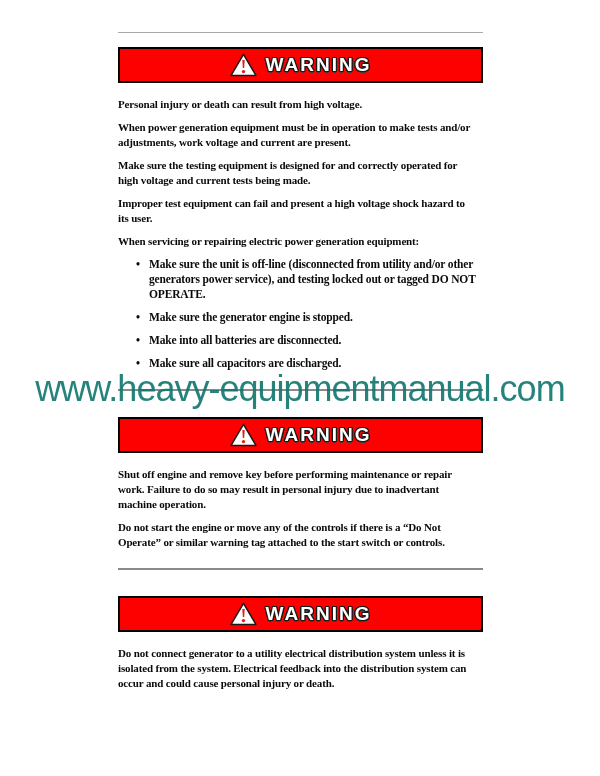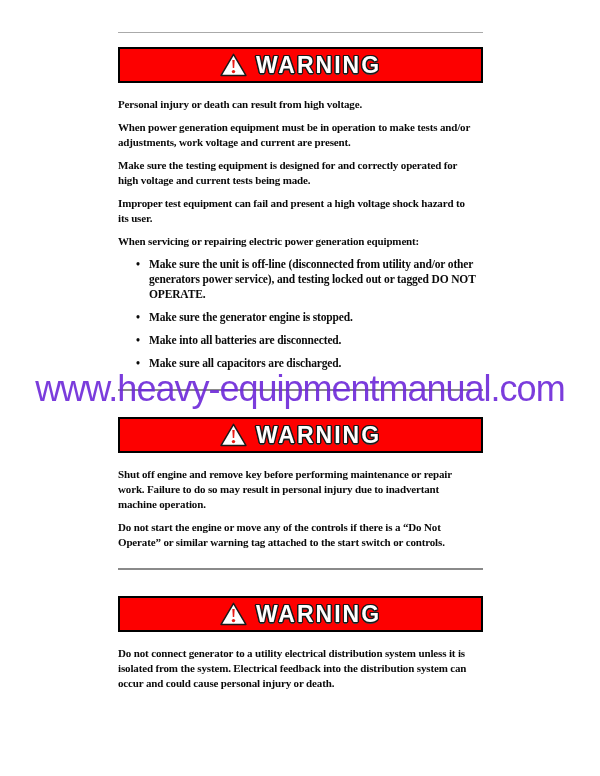--- a/index.html
+++ b/index.html
@@ -32,21 +32,21 @@
     display: flex;
     align-items: center;
     justify-content: center;
     gap: 9px;
     margin-bottom: 14px;
   }
   .tri { display: inline-flex; line-height: 0; }
   .banner-label {
     font-family: "Liberation Sans", sans-serif;
     font-weight: bold;
-    font-size: 23px;
+    font-size: 19px;
     letter-spacing: 2px;
     color: #ffffff;
     text-shadow:
       -1.4px 0 #1a1a1a, 1.4px 0 #1a1a1a, 0 -1.4px #1a1a1a, 0 1.4px #1a1a1a,
       -1px -1px #1a1a1a, 1px -1px #1a1a1a, -1px 1px #1a1a1a, 1px 1px #1a1a1a,
       0 2.2px #3a3a3a;
   }
   .para {
     margin: 0 12px 8px 0;
     font-size: 11px;
@@ -77,21 +77,21 @@
   .watermark {
     position: absolute;
     top: 368px;
     left: 0;
     width: 600px;
     text-align: center;
     font-family: "Liberation Sans", sans-serif;
     font-size: 36px;
     font-weight: 400;
     letter-spacing: -1px;
-    color: #6d28d9;
+    color: #0f766e;
     opacity: 0.9;
     white-space: nowrap;
     pointer-events: none;
     z-index: 5;
   }
 </style>
 </head>
 <body>
 
 <div class="page">

